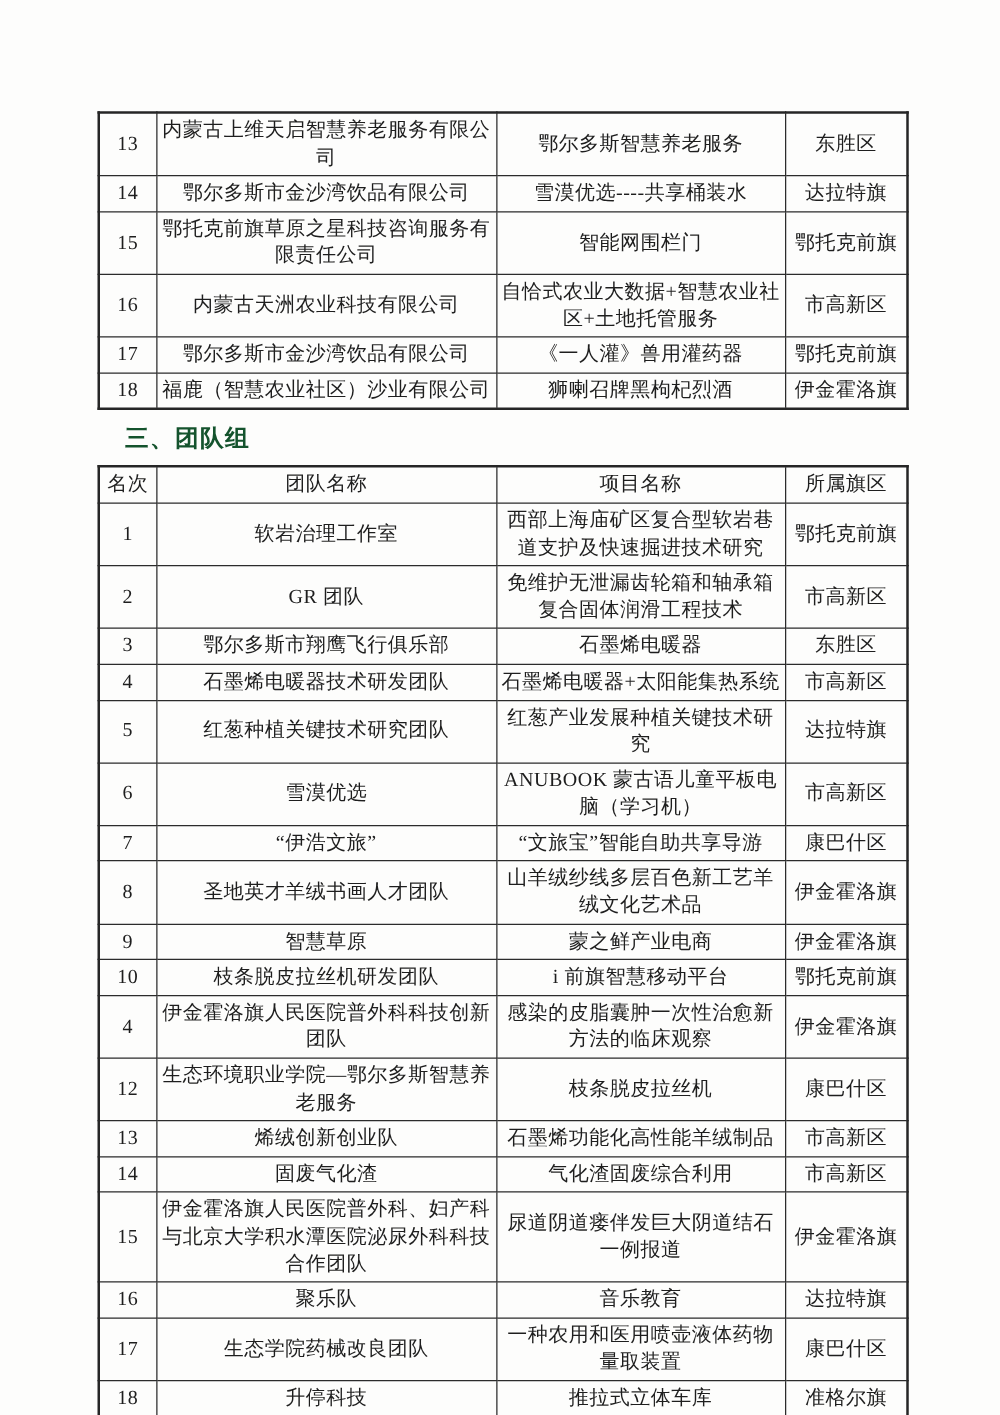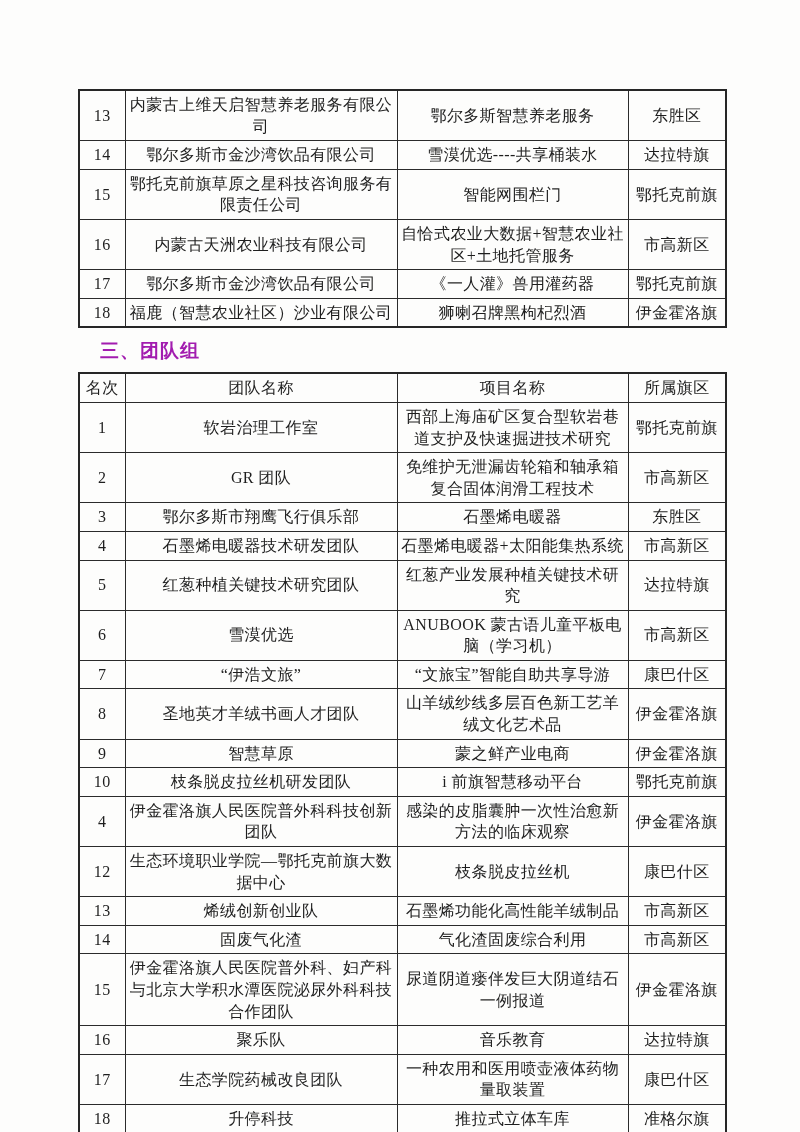--- a/index.html
+++ b/index.html
@@ -35,21 +35,21 @@
   }
   col.c1 { width: 46px; }
   col.c2 { width: 272px; }
   col.c3 { width: 231px; }
   col.c4 { width: 98px; }
   td.al { text-align: left; padding-left: 6px; margin-left: 24px; }
   .section-heading {
     font-family: "Liberation Sans", "DejaVu Sans", sans-serif;
     font-weight: bold;
     font-size: 19px;
-    color: #a21caf;
+    color: #14532d;
     margin: 10px 0 8px 100px;
     letter-spacing: 1px;
   }
 </style>
 </head>
 <body>
 
 <div class="page">
   <div class="content">
 
@@ -179,21 +179,21 @@
           <td>鄂托克前旗</td>
         </tr>
         <tr>
           <td>4</td>
           <td>伊金霍洛旗人民医院普外科科技创新团队</td>
           <td>感染的皮脂囊肿一次性治愈新方法的临床观察</td>
           <td>伊金霍洛旗</td>
         </tr>
         <tr>
           <td>12</td>
-          <td>生态环境职业学院—鄂托克前旗大数据中心</td>
+          <td>生态环境职业学院—鄂尔多斯智慧养老服务</td>
           <td>枝条脱皮拉丝机</td>
           <td>康巴什区</td>
         </tr>
         <tr>
           <td>13</td>
           <td>烯绒创新创业队</td>
           <td>石墨烯功能化高性能羊绒制品</td>
           <td>市高新区</td>
         </tr>
         <tr>

